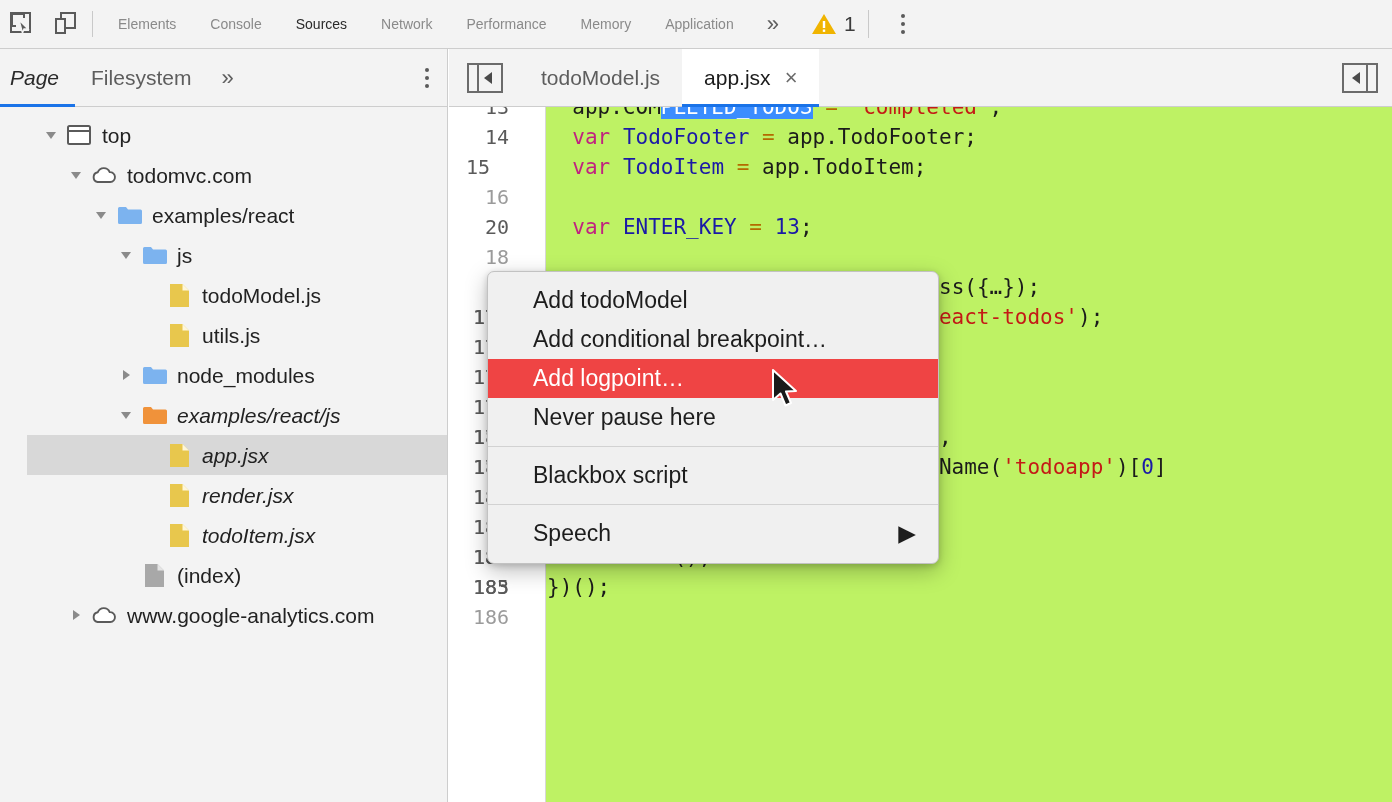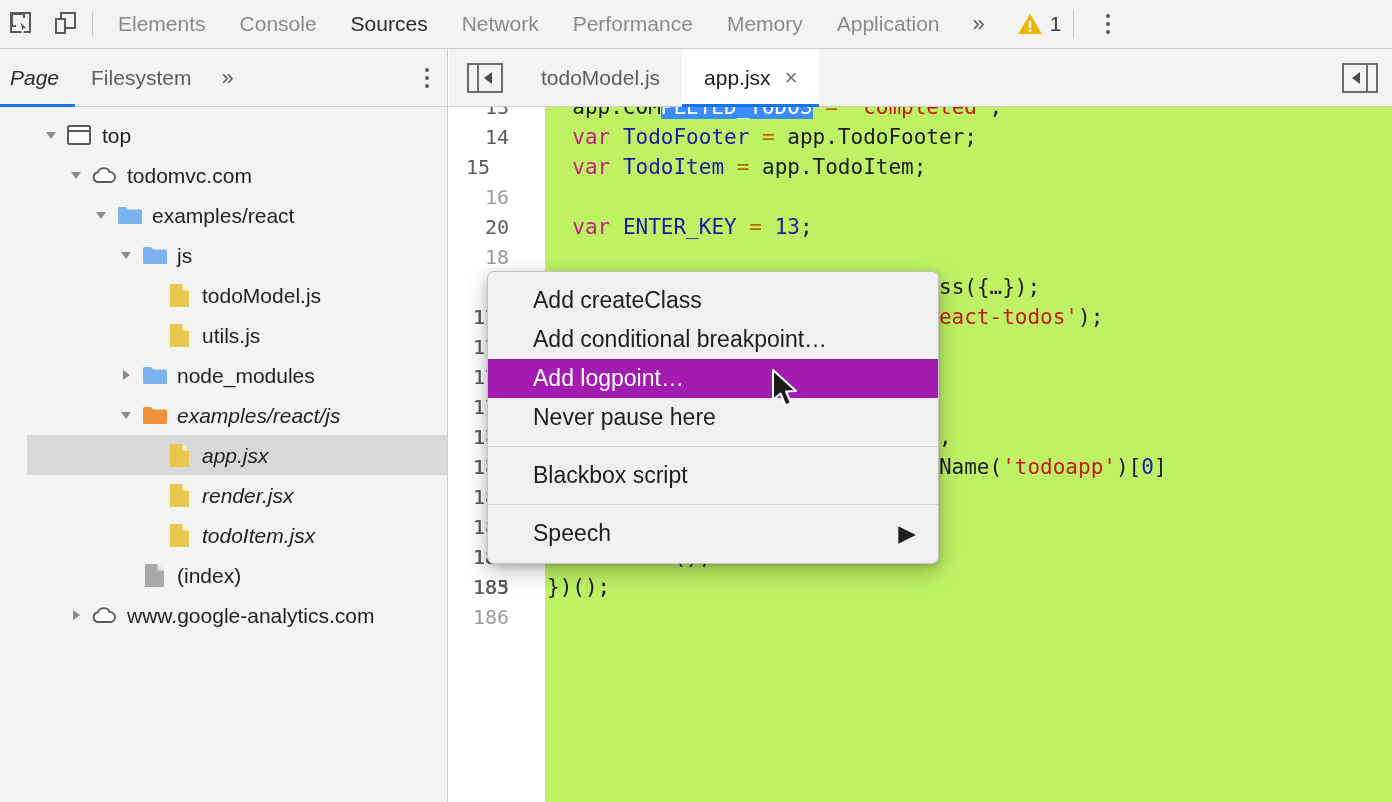--- a/index.html
+++ b/index.html
@@ -26,21 +26,21 @@
   .tb-sep {
     width: 1px; height: 26px; background: #c9c9c9; margin: 0 8px 0 4px;
     flex: 0 0 auto;
   }
   .panel-tabs { display: flex; align-items: center; height: 49px; }
   .panel-tab {
     position: relative;
     padding: 0 17px;
     height: 49px;
     display: flex; align-items: center;
-    font-size: 21px;
+    font-size: 14px;
     color: #8a8a8a;
     white-space: nowrap;
   }
   .panel-tab.active { color: #2a2a2a; }
   .more-tabs {
     padding: 0 16px; height: 49px; display: flex; align-items: center;
     color: #5f5f5f; font-size: 22px;
   }
   .warn-group {
     display: flex; align-items: center; gap: 7px;
@@ -168,21 +168,21 @@
     border-radius: 7px;
     box-shadow: 0 7px 22px rgba(0,0,0,0.26), 0 2px 6px rgba(0,0,0,0.16);
     padding: 9px 0 10px 0;
     font-size: 23px; color: #1d1d1d;
     overflow: hidden;
   }
   .ctx-item {
     height: 39px; display: flex; align-items: center;
     padding: 0 22px 0 45px; white-space: nowrap;
   }
-  .ctx-item.highlight { background: #a21caf; color: #ffffff; text-align: center; }
+  .ctx-item.highlight { background: #ef4444; color: #ffffff; text-align: center; }
   .ctx-sep { height: 1px; background: #d2d2d2; margin: 9px 0; }
   .ctx-item .submenu-arrow { margin-left: auto; }
 
   .cursor-arrow { position: absolute; left: 771px; top: 369px; }
 </style>
 </head>
 <body>
 
 <div id="app">
 
@@ -500,21 +500,21 @@
           <div class="cl" style="top: 405px;"></div>
           <div class="cl" style="top: 435px;"><span>    </span><span class="id">render</span><span>();</span></div>
           <div class="cl" style="top: 465px;"><span>})();</span></div>
           <div class="cl" style="top: 495px;"></div>
         </div>
     </div>
   </div>
 
   <div class="ctx-menu" id="ctx-menu">
       <div class="ctx-item">
-        <span>Add createClass</span>
+        <span>Add todoModel</span>
       </div>
       <div class="ctx-item">
         <span>Add conditional breakpoint…</span>
       </div>
       <div class="ctx-item highlight">
         <span>Add logpoint…</span>
       </div>
       <div class="ctx-item">
         <span>Never pause here</span>
       </div>

